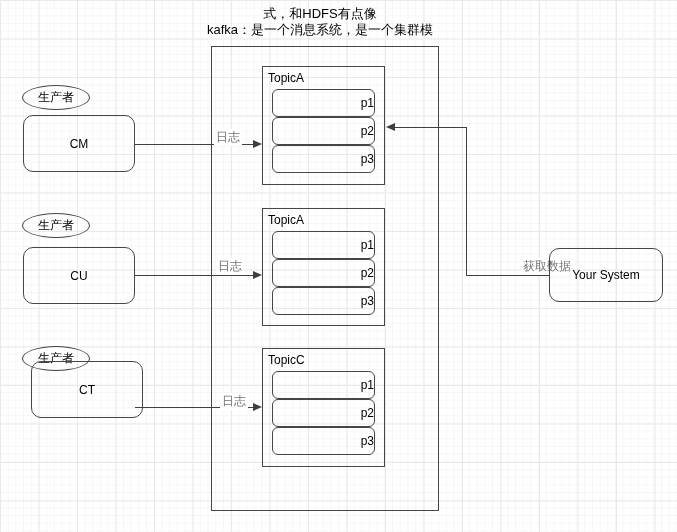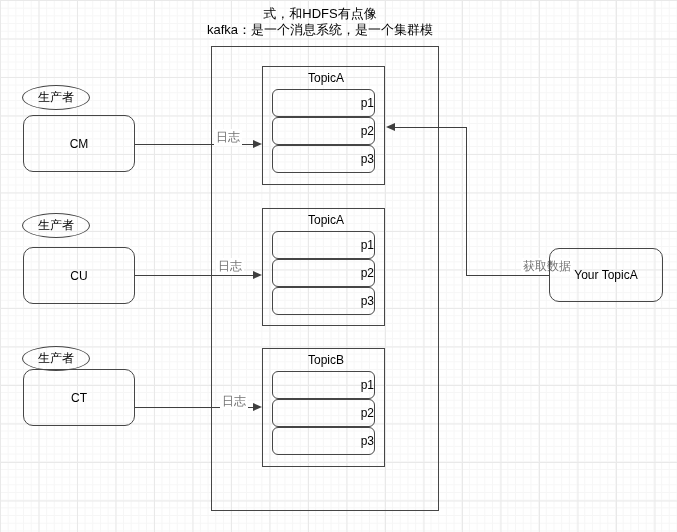--- a/index.html
+++ b/index.html
@@ -14,21 +14,21 @@
     background-size:38.5px 38.5px,38.5px 38.5px,7.7px 7.7px,7.7px 7.7px;
     color:#000;
   }
   .abs{position:absolute;}
   .title{left:150px;top:6px;width:340px;text-align:center;font-size:13px;line-height:16px;color:#000;}
   .cluster-box{left:211px;top:46px;width:226px;height:463px;border:1px solid #464646;background:transparent;}
   .topic{left:262px;width:121px;border:1px solid #464646;background:transparent;}
   .topic-a{top:66px;height:117px;}
   .topic-b{top:208px;height:116px;}
   .topic-c{top:348px;height:117px;}
-  .topic-label{position:absolute;top:4px;left:5px;font-size:12px;margin-left:40px;}
+  .topic-label{position:absolute;top:4px;left:5px;font-size:12px;}
   .partition{position:absolute;left:9px;width:101px;height:26px;border:1px solid #464646;border-radius:6px;
              text-align:right;line-height:26px;font-size:12px;background:transparent;}
   .part-1{top:22px;} .part-2{top:50px;} .part-3{top:78px;}
   .producer-ellipse{left:22px;width:66px;height:23px;border:1px solid #464646;border-radius:50%;
                     text-align:center;line-height:23px;font-size:12px;background:transparent;}
   .producer-box{left:23px;width:110px;height:55px;border:1px solid #464646;border-radius:10px;
                 display:flex;align-items:center;justify-content:center;font-size:12px;background:transparent;}
   .consumer-box{left:549px;top:248px;width:112px;height:52px;border:1px solid #464646;border-radius:10px;
                 display:flex;align-items:center;justify-content:center;font-size:12px;background:transparent;}
   .edge-line-h{height:0;border-top:1px solid #3f3f3f;}
@@ -59,48 +59,48 @@
   </div>
 
   <div class="abs topic topic-b">
     <div class="topic-label">TopicA</div>
     <div class="partition part-1">p1</div>
     <div class="partition part-2">p2</div>
     <div class="partition part-3">p3</div>
   </div>
 
   <div class="abs topic topic-c">
-    <div class="topic-label">TopicB</div>
+    <div class="topic-label">TopicC</div>
     <div class="partition part-1">p1</div>
     <div class="partition part-2">p2</div>
     <div class="partition part-3">p3</div>
   </div>
 
   <div class="abs producer-ellipse" style="top:85px;">生产者</div>
   <div class="abs producer-box" style="top:115px;">CM</div>
 
   <div class="abs producer-ellipse" style="top:213px;">生产者</div>
   <div class="abs producer-box" style="top:247px;">CU</div>
 
   <div class="abs producer-ellipse" style="top:346px;">生产者</div>
-  <div class="abs producer-box" style="top:369px;">CT</div>
+  <div class="abs producer-box" style="top:361px;margin-left:8px;">CT</div>
 
   <div class="abs edge-line-h" style="left:135px;top:144px;width:119px;"></div>
   <div class="abs arrow-right" style="left:253px;top:140px;"></div>
   <div class="abs edge-label" style="left:174px;top:129px;">日志</div>
 
   <div class="abs edge-line-h" style="left:135px;top:275px;width:119px;"></div>
   <div class="abs arrow-right" style="left:253px;top:271px;"></div>
   <div class="abs edge-label" style="left:176px;top:258px;">日志</div>
 
   <div class="abs edge-line-h" style="left:135px;top:407px;width:119px;"></div>
   <div class="abs arrow-right" style="left:253px;top:403px;"></div>
   <div class="abs edge-label" style="left:180px;top:393px;">日志</div>
 
   <div class="abs arrow-left" style="left:386px;top:123px;"></div>
   <div class="abs edge-line-h" style="left:394px;top:127px;width:73px;"></div>
   <div class="abs edge-line-v" style="left:466px;top:127px;height:149px;"></div>
   <div class="abs edge-line-h" style="left:467px;top:275px;width:82px;"></div>
   <div class="abs edge-label" style="left:481px;top:258px;">获取数据</div>
 
-  <div class="abs consumer-box">Your TopicA</div>
+  <div class="abs consumer-box">Your System</div>
 
 </div>
 
 </body></html>

